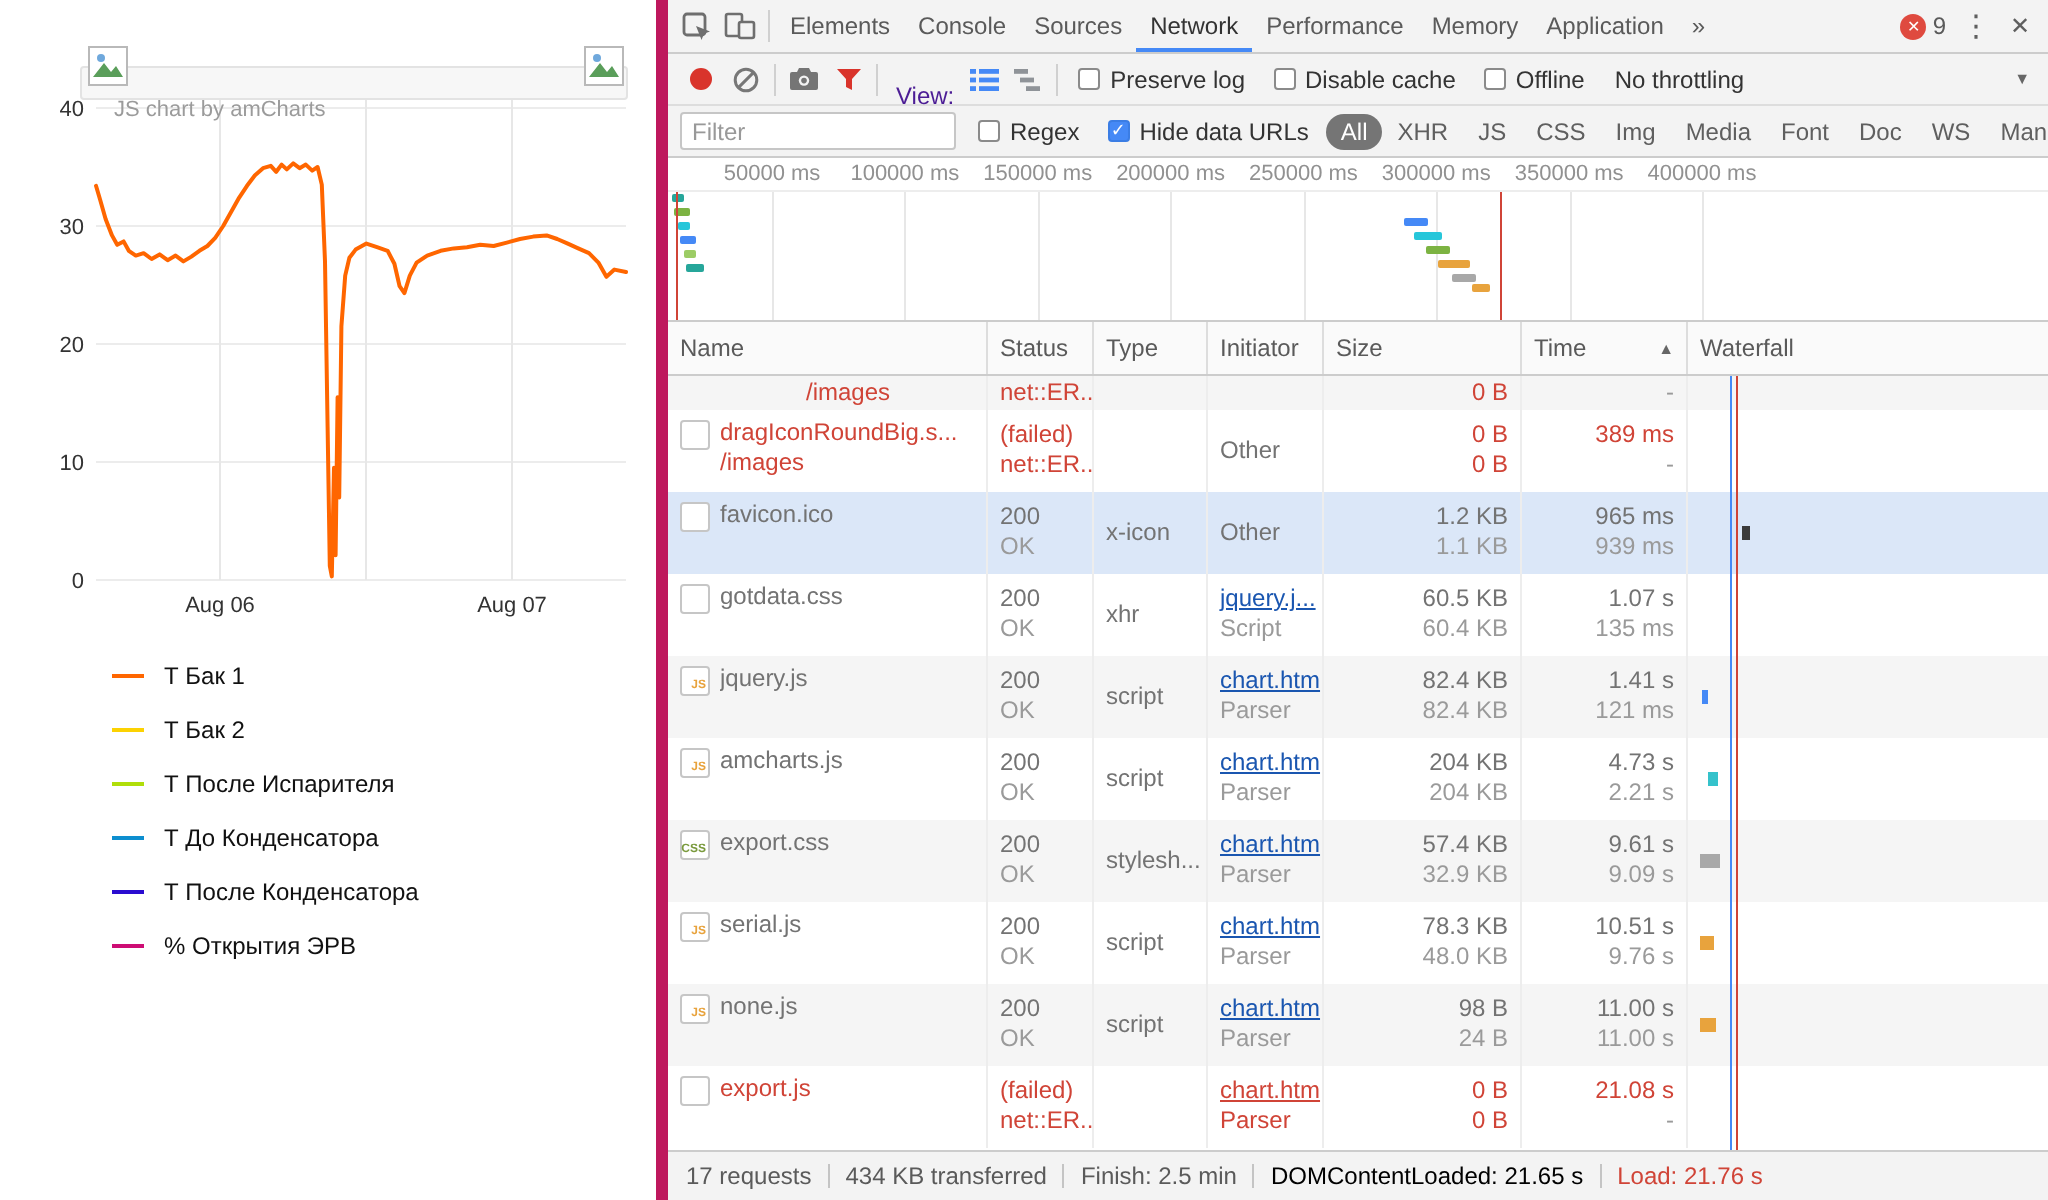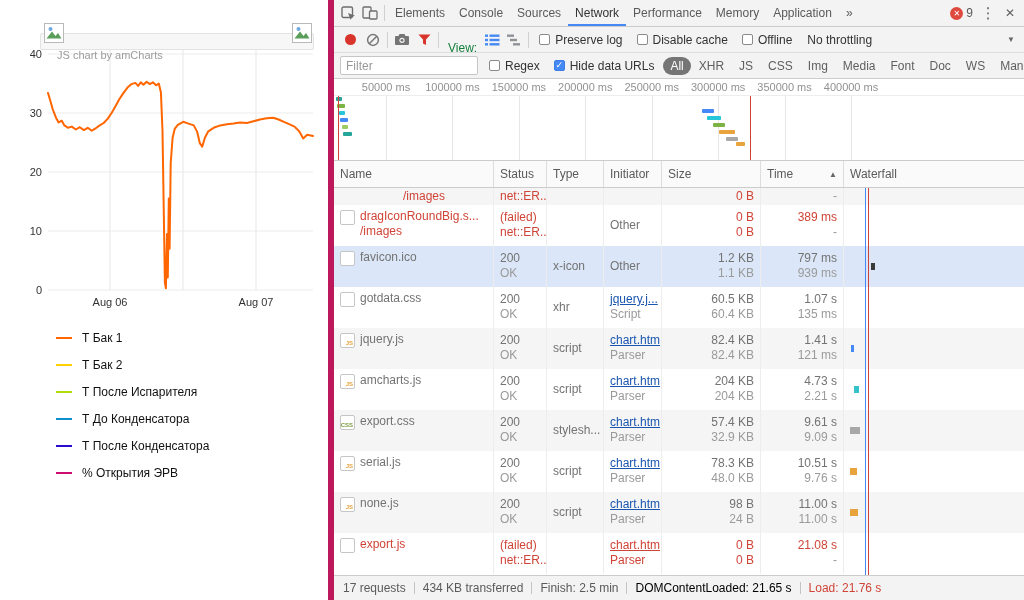--- a/index.html
+++ b/index.html
@@ -34,21 +34,21 @@
   .err{display:flex;align-items:center;margin-left:auto;padding:0 4px;}
   .errdot{width:13px;height:13px;border-radius:50%;background:#df4a3f;color:#fff;font-size:8px;
           display:inline-flex;align-items:center;justify-content:center;font-style:normal;}
   .err b{margin-left:3px;color:#5a5a5a;font-weight:normal;}
   .menu-dots{font-size:15px;}
   .close-x{font-size:12px;}
 
   .toolbar{height:26px;flex:none;background:#f3f3f3;border-bottom:1px solid #ddd;display:flex;
            align-items:center;padding:0 5px;}
   .rec{width:11px;height:11px;border-radius:50%;background:#d9342b;margin:0 6px;flex:none;}
-  .tlabel{color:#15803d;margin:16px 4px 0 6px;}
+  .tlabel{color:#4c1d95;margin:16px 4px 0 6px;}
   .checks{display:flex;align-items:center;}
   .cbl{display:inline-flex;align-items:center;margin:0 7px;color:#333;white-space:nowrap;}
   .cb{width:11px;height:11px;border:1px solid #8a8a8a;border-radius:2px;background:#fff;
       display:inline-flex;align-items:center;justify-content:center;margin-right:5px;flex:none;}
   .cb span{font-size:9px;line-height:1;color:transparent;}
   .cb.checked{background:#4589f6;border-color:#3b7de4;}
   .cb.checked span{color:#fff;}
   .throttle{flex:1;display:flex;align-items:center;justify-content:space-between;margin-left:8px;
             padding-right:4px;color:#333;}
   .dd{font-style:normal;font-size:8px;color:#666;}
@@ -431,21 +431,21 @@
             <span class="l1">x-icon</span>
           </div>
           <div class="cell c-init center">
             <span class="l1">Other</span>
           </div>
           <div class="cell c-size">
             <span class="l1">1.2 KB</span>
             <span class="l2">1.1 KB</span>
           </div>
           <div class="cell c-time">
-            <span class="l1">797 ms</span>
+            <span class="l1">965 ms</span>
             <span class="l2">939 ms</span>
           </div>
           <div class="cell c-wf">
             <div class="wf-bar" style="left: 27px; width: 4px; background: rgb(59, 59, 59);"></div>
           </div>
         </div>
         <div class="row">
           <div class="cell c-name">
             <div class="ficon file"></div>
             <div class="ntext">

